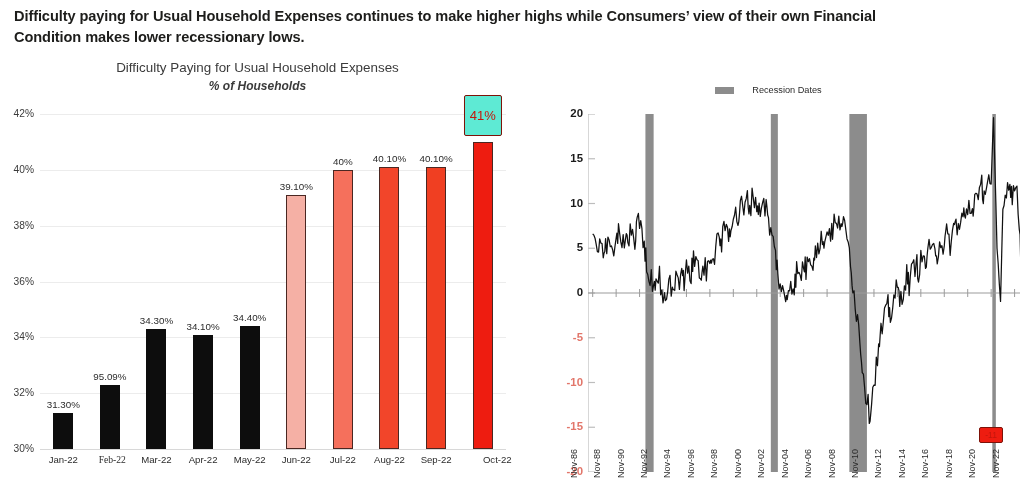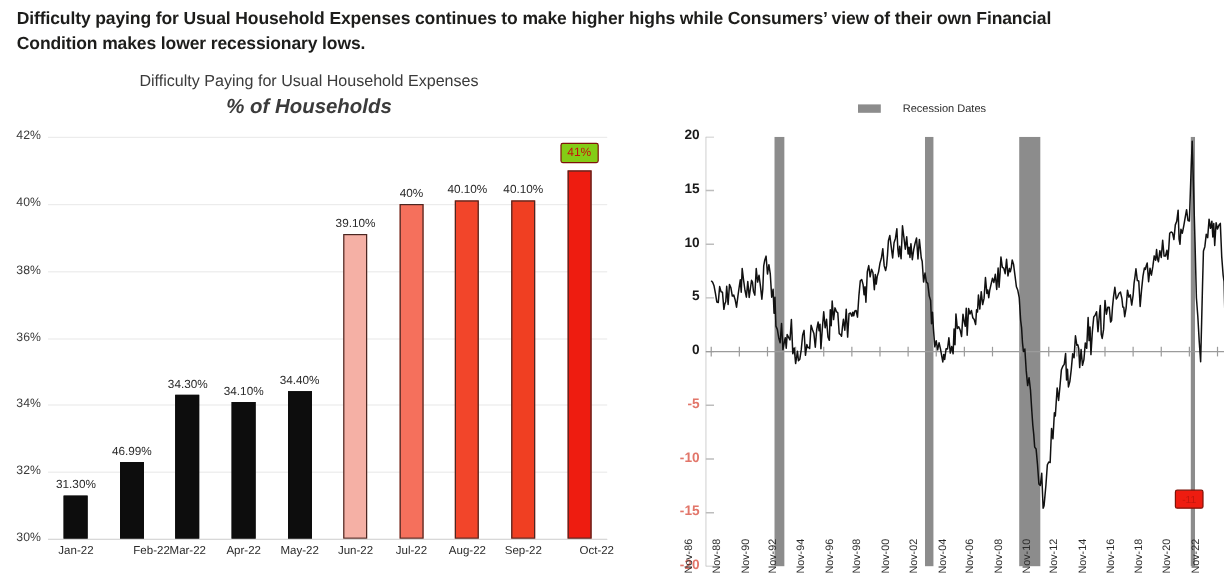--- a/index.html
+++ b/index.html
@@ -24,21 +24,21 @@
   .panel{position:absolute;}
   #left-panel{left:0px;top:52px;width:515px;height:434px;}
   #right-panel{left:517px;top:52px;width:503px;height:434px;}
 
   .chart-title{
     position:absolute;width:100%;text-align:center;
     font-size:13.4px;color:#3b3b3b;font-weight:400;top:8px;
   }
   .chart-subtitle{
     position:absolute;width:100%;text-align:center;
-    font-size:17px;color:#3b3b3b;font-style:italic;font-weight:600;top:27px;
+    font-size:12px;color:#3b3b3b;font-style:italic;font-weight:600;top:27px;
   }
 
   
   #bar-plot{
     position:absolute;left:40px;top:62px;width:466px;height:335px;
   }
   .gridline{position:absolute;left:0;width:100%;height:1px;background:#ececec;}
   .ytick{
     position:absolute;right:472px;width:40px;text-align:right;
     font-size:10.2px;color:#3b3b3b;transform:translateY(-6px);
@@ -51,22 +51,22 @@
   .bar{
     position:absolute;bottom:0;left:50%;transform:translateX(-50%);
     width:20px;border:1px solid #4a2722;box-sizing:border-box;
   }
   .bar.black{background:#0d0d0d;border-color:#0d0d0d;}
   .bar-label{
     position:absolute;left:50%;transform:translateX(-50%);
     font-size:9.8px;color:#2b2b2b;white-space:nowrap;
   }
   .bar-label.boxed{
-    background:#84cc16;border:1.6px solid #7d1208;color:#c4160c;
-    padding:2px 5px;border-radius:2px;font-size:10px;
+    background:#5eead4;border:1.6px solid #7d1208;color:#c4160c;
+    padding:12px 5px;border-radius:2px;font-size:13px;
   }
   #xaxis-line{
     position:absolute;left:40px;top:397px;width:466px;height:1px;background:#d8d8d8;
   }
   .xtick{
     position:absolute;top:402px;width:46.6px;text-align:center;
     font-size:9.6px;color:#2b2b2b;
   }
 
   
@@ -128,21 +128,21 @@
           <div class="ytick" style="top: 55.8333px;">40%</div>
           <div class="ytick" style="top: 0px;">42%</div>
         </div>
       <div id="bars">
           <div class="bar-slot" style="left: 0px; width: 46.6px;">
             <div class="bar black" style="height: 36.2917px; background: rgb(13, 13, 13);"></div>
             <div class="bar-label" style="bottom: 39.2917px;">31.30%</div>
           </div>
           <div class="bar-slot" style="left: 46.6px; width: 46.6px;">
             <div class="bar black" style="height: 64.2083px; background: rgb(13, 13, 13);"></div>
-            <div class="bar-label" style="bottom: 67.2083px;">46.99%</div>
+            <div class="bar-label" style="bottom: 67.2083px;">95.09%</div>
           </div>
           <div class="bar-slot" style="left: 93.2px; width: 46.6px;">
             <div class="bar black" style="height: 120.042px; background: rgb(13, 13, 13);"></div>
             <div class="bar-label" style="bottom: 123.042px;">34.30%</div>
           </div>
           <div class="bar-slot" style="left: 139.8px; width: 46.6px;">
             <div class="bar black" style="height: 114.458px; background: rgb(13, 13, 13);"></div>
             <div class="bar-label" style="bottom: 117.458px;">34.10%</div>
           </div>
           <div class="bar-slot" style="left: 186.4px; width: 46.6px;">
@@ -167,21 +167,21 @@
           </div>
           <div class="bar-slot" style="left: 419.4px; width: 46.6px;">
             <div class="bar" style="height: 307.083px; background: rgb(238, 28, 16);"></div>
             <div class="bar-label boxed" style="bottom: 313.083px;">41%</div>
           </div>
         </div>
     </div>
     <div id="xaxis-line"></div>
     <div id="xtick-layer">
         <div class="xtick" style="left: 40px; width: 46.6px;">Jan-22</div>
-        <div class="xtick" style="left: 103px; width: 46.6px;">Feb-22</div>
+        <div class="xtick" style="left: 89px; width: 46.6px; font-family: Liberation Serif, serif;">Feb-22</div>
         <div class="xtick" style="left: 133.2px; width: 46.6px;">Mar-22</div>
         <div class="xtick" style="left: 179.8px; width: 46.6px;">Apr-22</div>
         <div class="xtick" style="left: 226.4px; width: 46.6px;">May-22</div>
         <div class="xtick" style="left: 273px; width: 46.6px;">Jun-22</div>
         <div class="xtick" style="left: 319.6px; width: 46.6px;">Jul-22</div>
         <div class="xtick" style="left: 366.2px; width: 46.6px;">Aug-22</div>
         <div class="xtick" style="left: 412.8px; width: 46.6px;">Sep-22</div>
         <div class="xtick" style="left: 474px; width: 46.6px;">Oct-22</div>
       </div>
   </div>
@@ -257,16 +257,16 @@
         <div class="xtick-r" style="left: 286.079px; top: 426px;">Nov-06</div>
         <div class="xtick-r" style="left: 309.519px; top: 426px;">Nov-08</div>
         <div class="xtick-r" style="left: 332.958px; top: 426px;">Nov-10</div>
         <div class="xtick-r" style="left: 356.397px; top: 426px;">Nov-12</div>
         <div class="xtick-r" style="left: 379.836px; top: 426px;">Nov-14</div>
         <div class="xtick-r" style="left: 403.275px; top: 426px;">Nov-16</div>
         <div class="xtick-r" style="left: 426.714px; top: 426px;">Nov-18</div>
         <div class="xtick-r" style="left: 450.153px; top: 426px;">Nov-20</div>
         <div class="xtick-r" style="left: 473.593px; top: 426px;">Nov-22</div>
       </div>
-  <div class="endbox" style="left: 462.14px; top: 356px;">-11</div>
+  <div class="endbox" style="left: 462.14px; top: 375px;">-11</div>
     </div>
 
 </div>
 
 </body></html>

